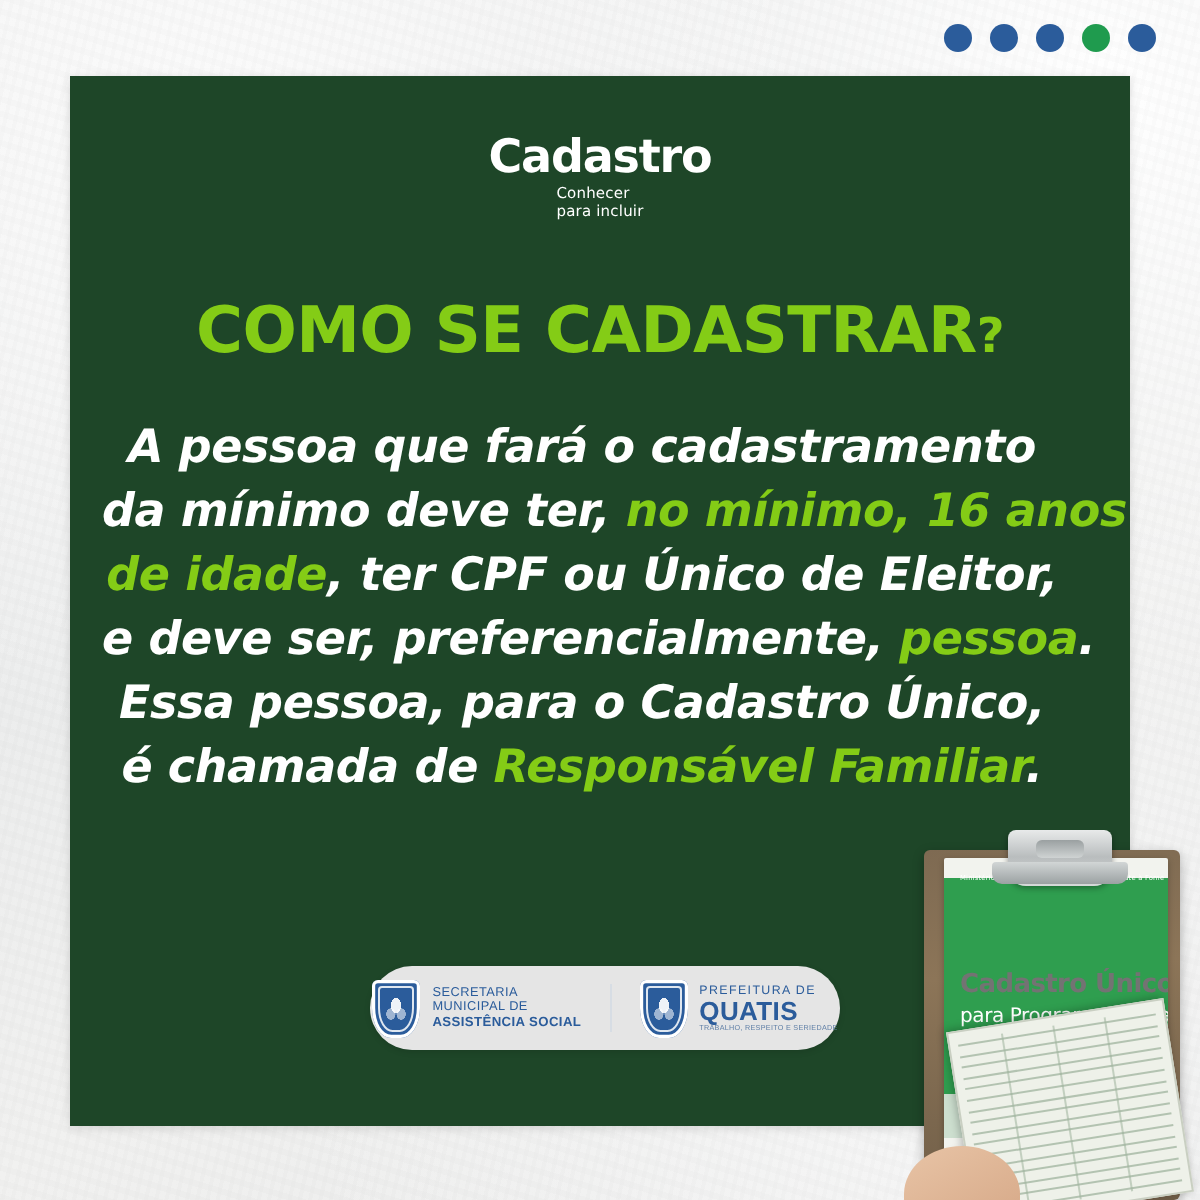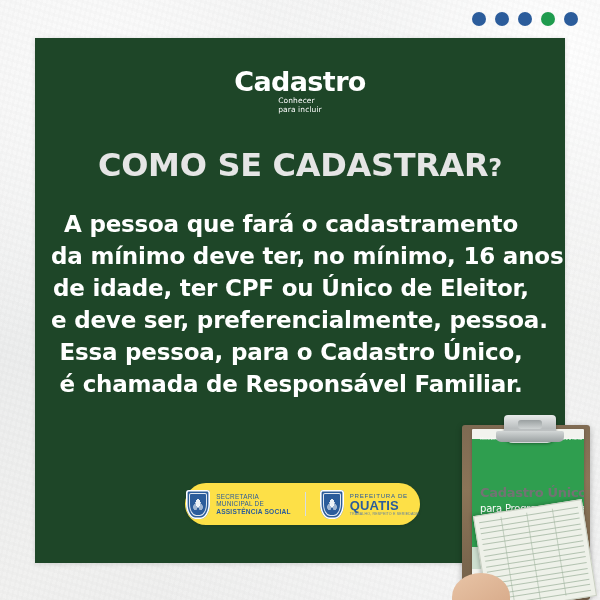--- a/index.html
+++ b/index.html
@@ -43,60 +43,61 @@
     box-shadow:0 1px 5px rgba(0,0,0,.13);
   }
 
   
   #brand{
     position:absolute;left:0;right:0;top:30px;
     display:flex;flex-direction:column;align-items:center;
     color:#ffffff;
   }
   #brand .b-top{
-    font-size:27px;font-weight:700;letter-spacing:-.6px;line-height:1;
+    font-size:23px;font-weight:700;letter-spacing:-.6px;line-height:1;
     font-family:"DejaVu Sans",sans-serif;
   }
   #brand .b-bottom{
     display:flex;align-items:flex-end;gap:22px;margin-top:2px;
   }
   #brand .b-tag{
     font-size:7.5px;line-height:1.18;letter-spacing:.1px;text-align:left;
     padding-bottom:3px;font-family:"DejaVu Sans",sans-serif;
   }
   #brand .b-uni{
     font-size:27px;font-weight:700;letter-spacing:-.6px;line-height:1;
     font-family:"DejaVu Sans",sans-serif;
   }
 
   
   #headline{
     position:absolute;left:0;right:0;top:108px;
-    text-align:center;color:#e5e5e5;
+    text-align:center;color:#84cc16;
     font-size:32px;font-weight:700;letter-spacing:-.3px;
     font-family:"DejaVu Sans",sans-serif;
   }
   #headline .qmark{font-size:24px;}
 
   
   #copy{
     position:absolute;left:16px;right:34px;top:170px;
     text-align:center;color:#ffffff;
     font-size:23px;font-weight:700;line-height:32px;
     letter-spacing:-.2px;
     font-family:"DejaVu Sans",sans-serif;
+    font-style:italic;
   }
   #copy .ln{white-space:nowrap;}
-  #copy .hl{color:#ffffff;}
+  #copy .hl{color:#84cc16;}
 
   
   #footer-pill{
     position:absolute;left:150px;top:445px;
     width:235px;height:42px;
-    background:#fde047;border-radius:21px;
+    background:#e5e5e5;border-radius:21px;
     display:flex;align-items:center;justify-content:center;gap:14px;
     box-shadow:0 1px 3px rgba(0,0,0,.12);
   }
   .logo-unit{display:flex;align-items:center;gap:6px;}
   .crest{
     width:24px;height:29px;flex:none;position:relative;
     background:#2b5c9b;
     border-radius:3px 3px 40% 40%/3px 3px 52% 52%;
     box-shadow:inset 0 0 0 1.6px #ffffff;
     overflow:hidden;

